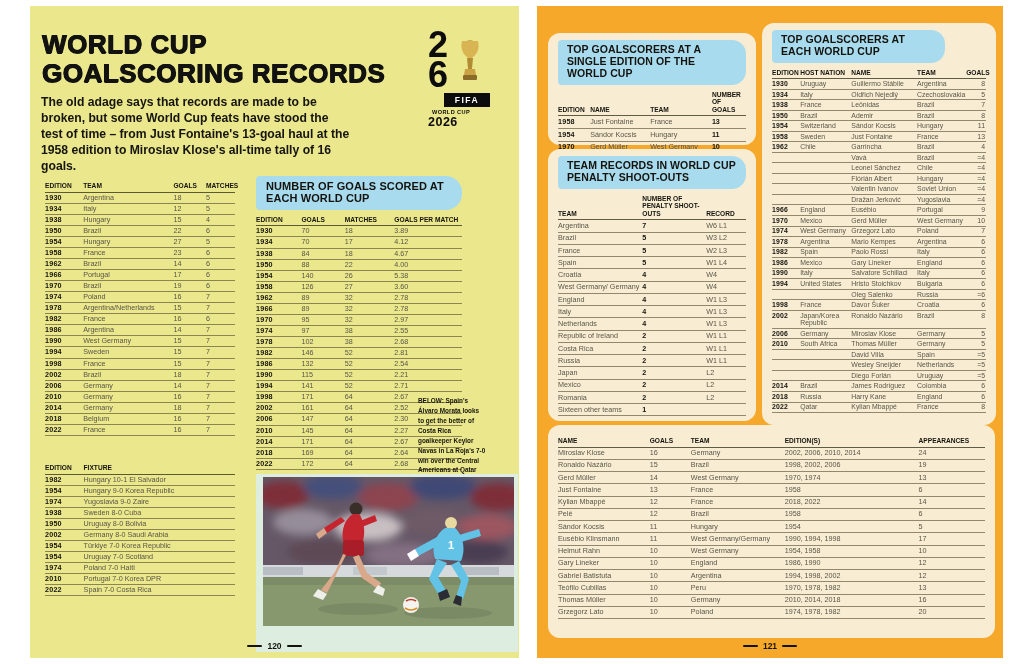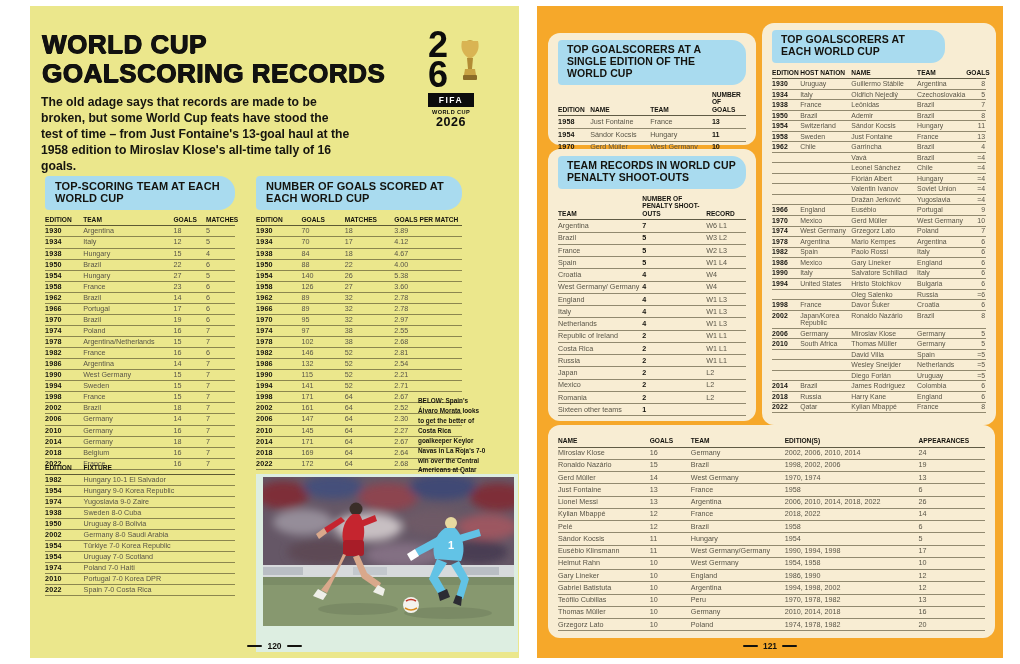--- a/index.html
+++ b/index.html
@@ -17,23 +17,23 @@
     font-size:26px; font-weight:900; line-height:1.1; letter-spacing:0.5px;
     text-shadow:0.7px 0 0 #121210, -0.4px 0 0 #121210, 0 0.5px 0 #121210; }
   .intro { position:absolute; left:11px; top:88px; width:312px; font-size:12.2px;
     font-weight:700; color:#15140f; line-height:1.32; margin:0; }
 
   .logo { position:absolute; left:398px; top:24px; width:72px; }
   .logo-digits { position:relative; width:46px; height:60px; }
   .logo-digit { font-size:36px; font-weight:900; color:#0c0c0c; line-height:0.82; letter-spacing:-2px; }
   .logo-trophy { position:absolute; right:-7px; top:9px; }
   .fifa-box { background:#0c0c0c; color:#fff; font-weight:800; font-size:8.5px;
-    width:46px; text-align:center; padding:2px 0; letter-spacing:1.5px; margin:3px 0 2px; }
+    width:46px; text-align:center; padding:2px 0; letter-spacing:1.5px; margin:3px 16px 2px; }
   .wc-label { font-size:5.6px; font-weight:800; color:#0c0c0c; width:46px; text-align:center; letter-spacing:0.4px; }
-  .year-label { font-size:12.5px; font-weight:900; color:#0c0c0c; width:46px; text-align:center; letter-spacing:0.5px; }
+  .year-label { font-size:12.5px; font-weight:900; color:#0c0c0c; width:46px; text-align:left; letter-spacing:0.5px; }
 
   .pill { background:#a9dbef; color:#14130e; font-weight:800; font-size:11px;
     line-height:1.13; padding:4px 10px 5px; border-radius:4px 16px 16px 4px;
     box-sizing:border-box; letter-spacing:0.1px; }
   .tbox { position:absolute; }
   .tbox1 { left:15px; top:170px; width:190px; }
   .tbox2 { left:226px; top:170px; width:206px; }
   .tbox3 { left:15px; top:452px; width:190px; }
   .tbox3 .pill { width:128px; }
   .tbox2 table { width:153px; }
@@ -110,21 +110,20 @@
           <path d="M6 30 L16 30 L17 36 L5 36 Z" fill="#c8a243"></path>
           <rect x="4" y="36" width="14" height="5" rx="1" fill="#8a6b28"></rect>
         </svg>
       </div>
       <div class="fifa-box">FIFA</div>
       <div class="wc-label">WORLD CUP</div>
       <div class="year-label">2026</div>
     </div>
 
     <div class="tbox tbox1">
-      <div class="pill">TOP-SCORING TEAM AT EACH WORLD CUP</div>
       <table class="t t1">
         <thead>
             <tr>
               <th>EDITION</th>
               <th>TEAM</th>
               <th>GOALS</th>
               <th>MATCHES</th>
             </tr>
           </thead>
         <tbody>
@@ -942,27 +941,20 @@
               <td>13</td>
             </tr>
             <tr>
               <td>Just Fontaine</td>
               <td>13</td>
               <td>France</td>
               <td>1958</td>
               <td>6</td>
             </tr>
             <tr>
-              <td>Lionel Messi</td>
-              <td>13</td>
-              <td>Argentina</td>
-              <td>2006, 2010, 2014, 2018, 2022</td>
-              <td>26</td>
-            </tr>
-            <tr>
               <td>Kylian Mbappé</td>
               <td>12</td>
               <td>France</td>
               <td>2018, 2022</td>
               <td>14</td>
             </tr>
             <tr>
               <td>Pelé</td>
               <td>12</td>
               <td>Brazil</td>

